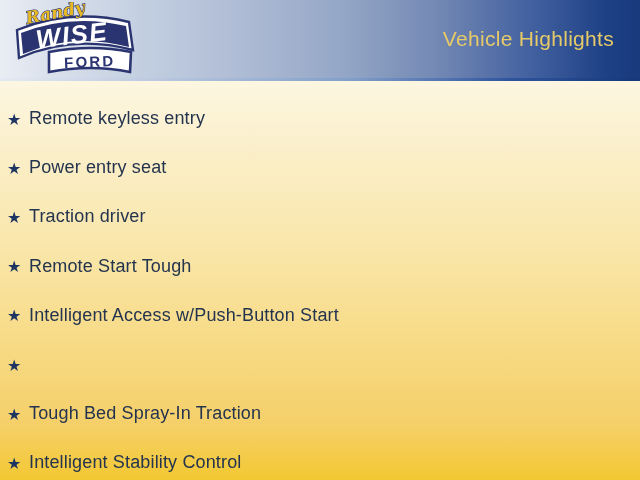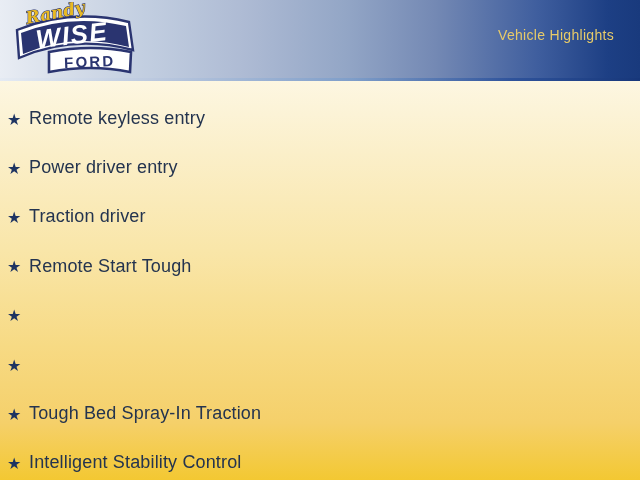--- a/index.html
+++ b/index.html
@@ -59,21 +59,21 @@
         #b9c7de 25%,
         #7f9ec9 55%,
         #2f539b 80%,
         #17377a 100%);
   }
 
   .title {
     position: absolute;
     right: 26px;
     top: 27px;
-    font-size: 14px;
+    font-size: 21px;
     font-weight: 400;
     letter-spacing: 0.3px;
     color: #e7ca68;
     white-space: nowrap;
   }
 
   
   .logo {
     position: absolute;
     left: 9px;
@@ -154,32 +154,33 @@
     <div class="header-bottom-line"></div>
   </div>
 
   <ul class="hl-list">
     <li class="hl-item">
       <span class="hl-star">★</span>
       <span class="hl-text">Remote keyless entry</span>
     </li>
     <li class="hl-item">
       <span class="hl-star">★</span>
-      <span class="hl-text">Power driver entry</span>
+      <span class="hl-text">Power entry seat</span>
     </li>
     <li class="hl-item">
       <span class="hl-star">★</span>
       <span class="hl-text">Traction driver</span>
     </li>
     <li class="hl-item">
       <span class="hl-star">★</span>
       <span class="hl-text">Remote Start Tough</span>
     </li>
     <li class="hl-item">
       <span class="hl-star">★</span>
+      <span class="hl-text">Intelligent Access w/Push-Button Start</span>
     </li>
     <li class="hl-item">
       <span class="hl-star">★</span>
     </li>
     <li class="hl-item">
       <span class="hl-star">★</span>
       <span class="hl-text">Tough Bed Spray-In Traction</span>
     </li>
     <li class="hl-item">
       <span class="hl-star">★</span>

